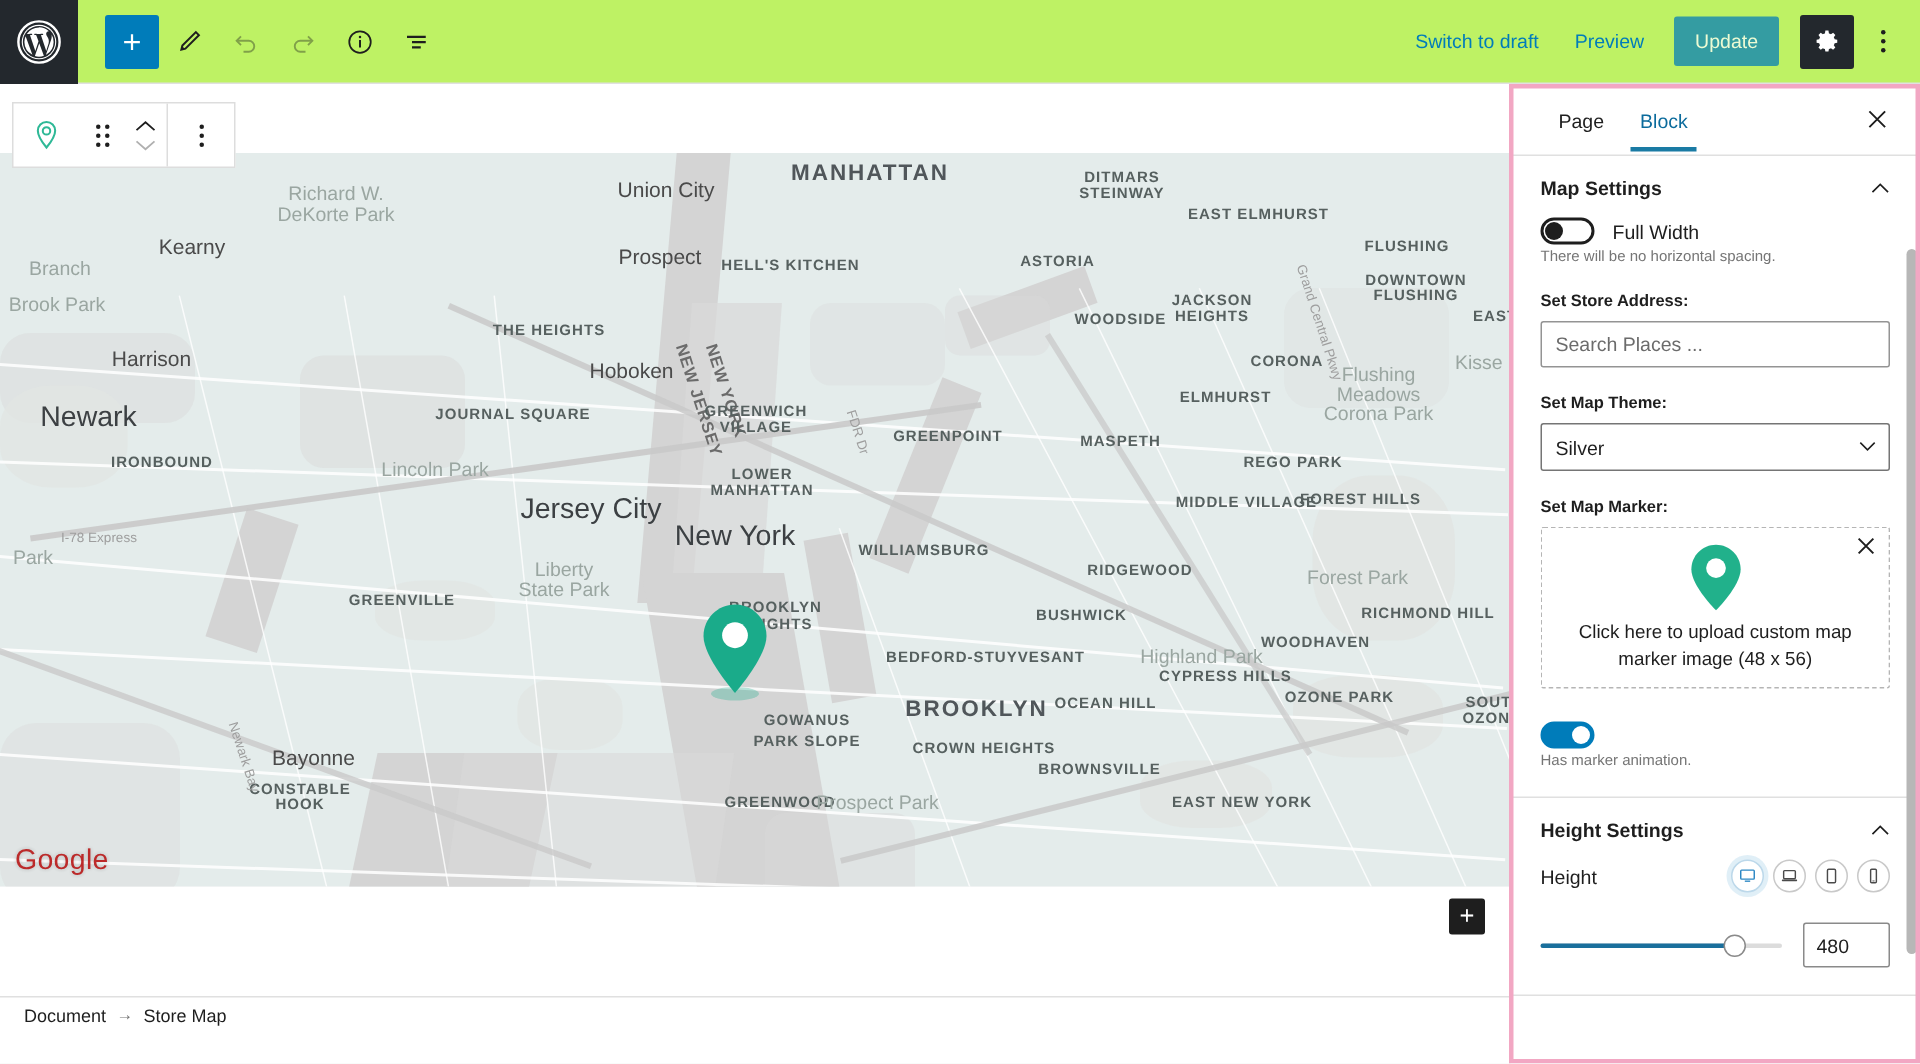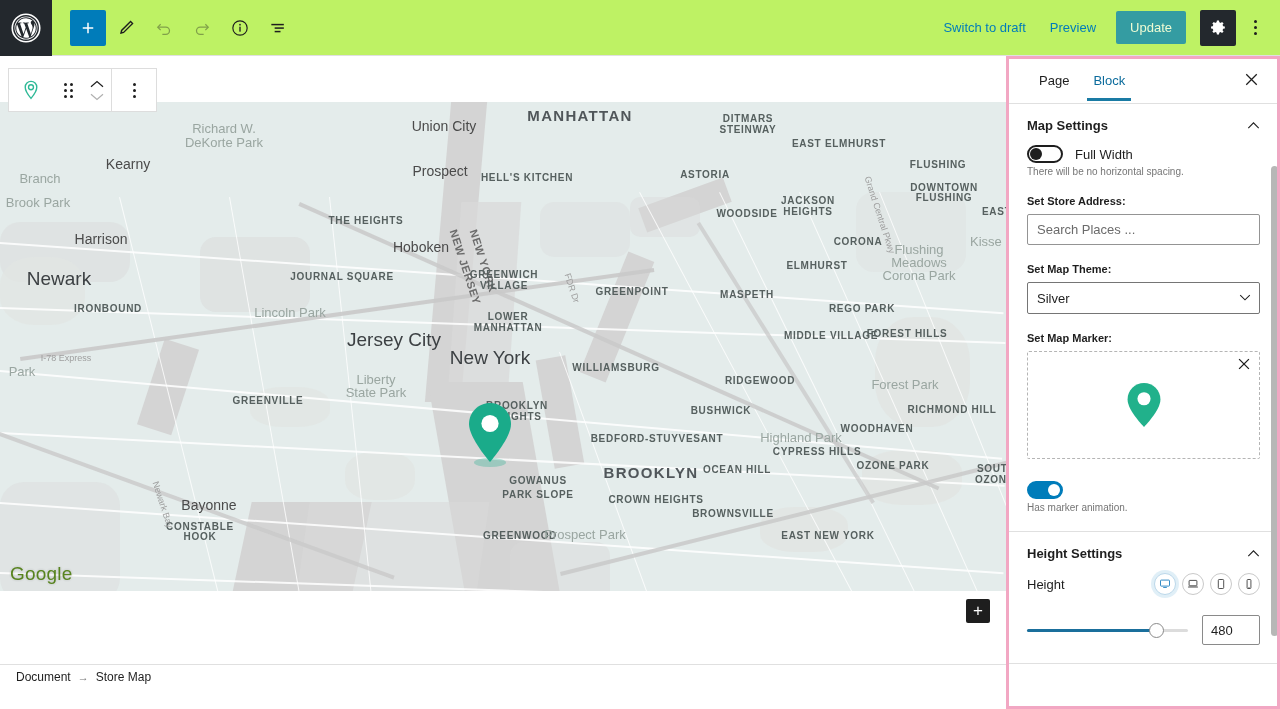--- a/index.html
+++ b/index.html
@@ -103,21 +103,21 @@
   .lbl.ctr { text-align: center; transform: translateX(-50%); }
 
   .pin-wrap { position: absolute; left: 490px; top: 300px; z-index: 8; }
   .pin-shadow {
     position: absolute; left: -16px; top: 56px; width: 32px; height: 9px;
     background: rgba(26,171,138,.30); border-radius: 50%;
   }
   .gmaps-wm {
     position: absolute; left: 10px; bottom: 6px;
     font-family: "Liberation Sans", sans-serif; font-size: 19px;
-    color: #4d7c0f; letter-spacing: .2px; opacity: .93;
+    color: #b91c1c; letter-spacing: .2px; opacity: .93;
     text-shadow: 0 0 3px rgba(0,0,0,.22);
   }
   .appender {
     position: absolute; left: 966px; top: 543px; width: 24px; height: 24px;
     background: #1e1e1e; color: #fff; border: none; border-radius: 2px;
     font-size: 17px; line-height: 22px; cursor: pointer; z-index: 15;
   }
 
   
   .footer {
@@ -552,20 +552,21 @@
       <div class="dropzone">
         <button class="dz-x">
           <svg width="14" height="14" viewBox="0 0 20 20">
             <path d="M3 3 17 17M17 3 3 17" stroke="#1e1e1e" stroke-width="1.9" fill="none"></path>
           </svg>
         </button>
         <svg width="36" height="46" viewBox="0 0 46 58">
           <path d="M23 1C11.4 1 2 10.4 2 22c0 14.2 21 35 21 35s21-20.8 21-35C44 10.4 34.6 1 23 1z" fill="#21b18b"></path>
           <circle cx="23" cy="21" r="8.4" fill="#ffffff"></circle>
         </svg>
+        <div class="dz-text">Click here to upload custom map marker image (48 x 56)</div>
       </div>
 
       <div class="row-toggle" style="margin-top:22px;">
         <span class="toggle on">
           <span class="knob"></span>
         </span>
       </div>
       <div class="help">Has marker animation.</div>
     </div>
 

